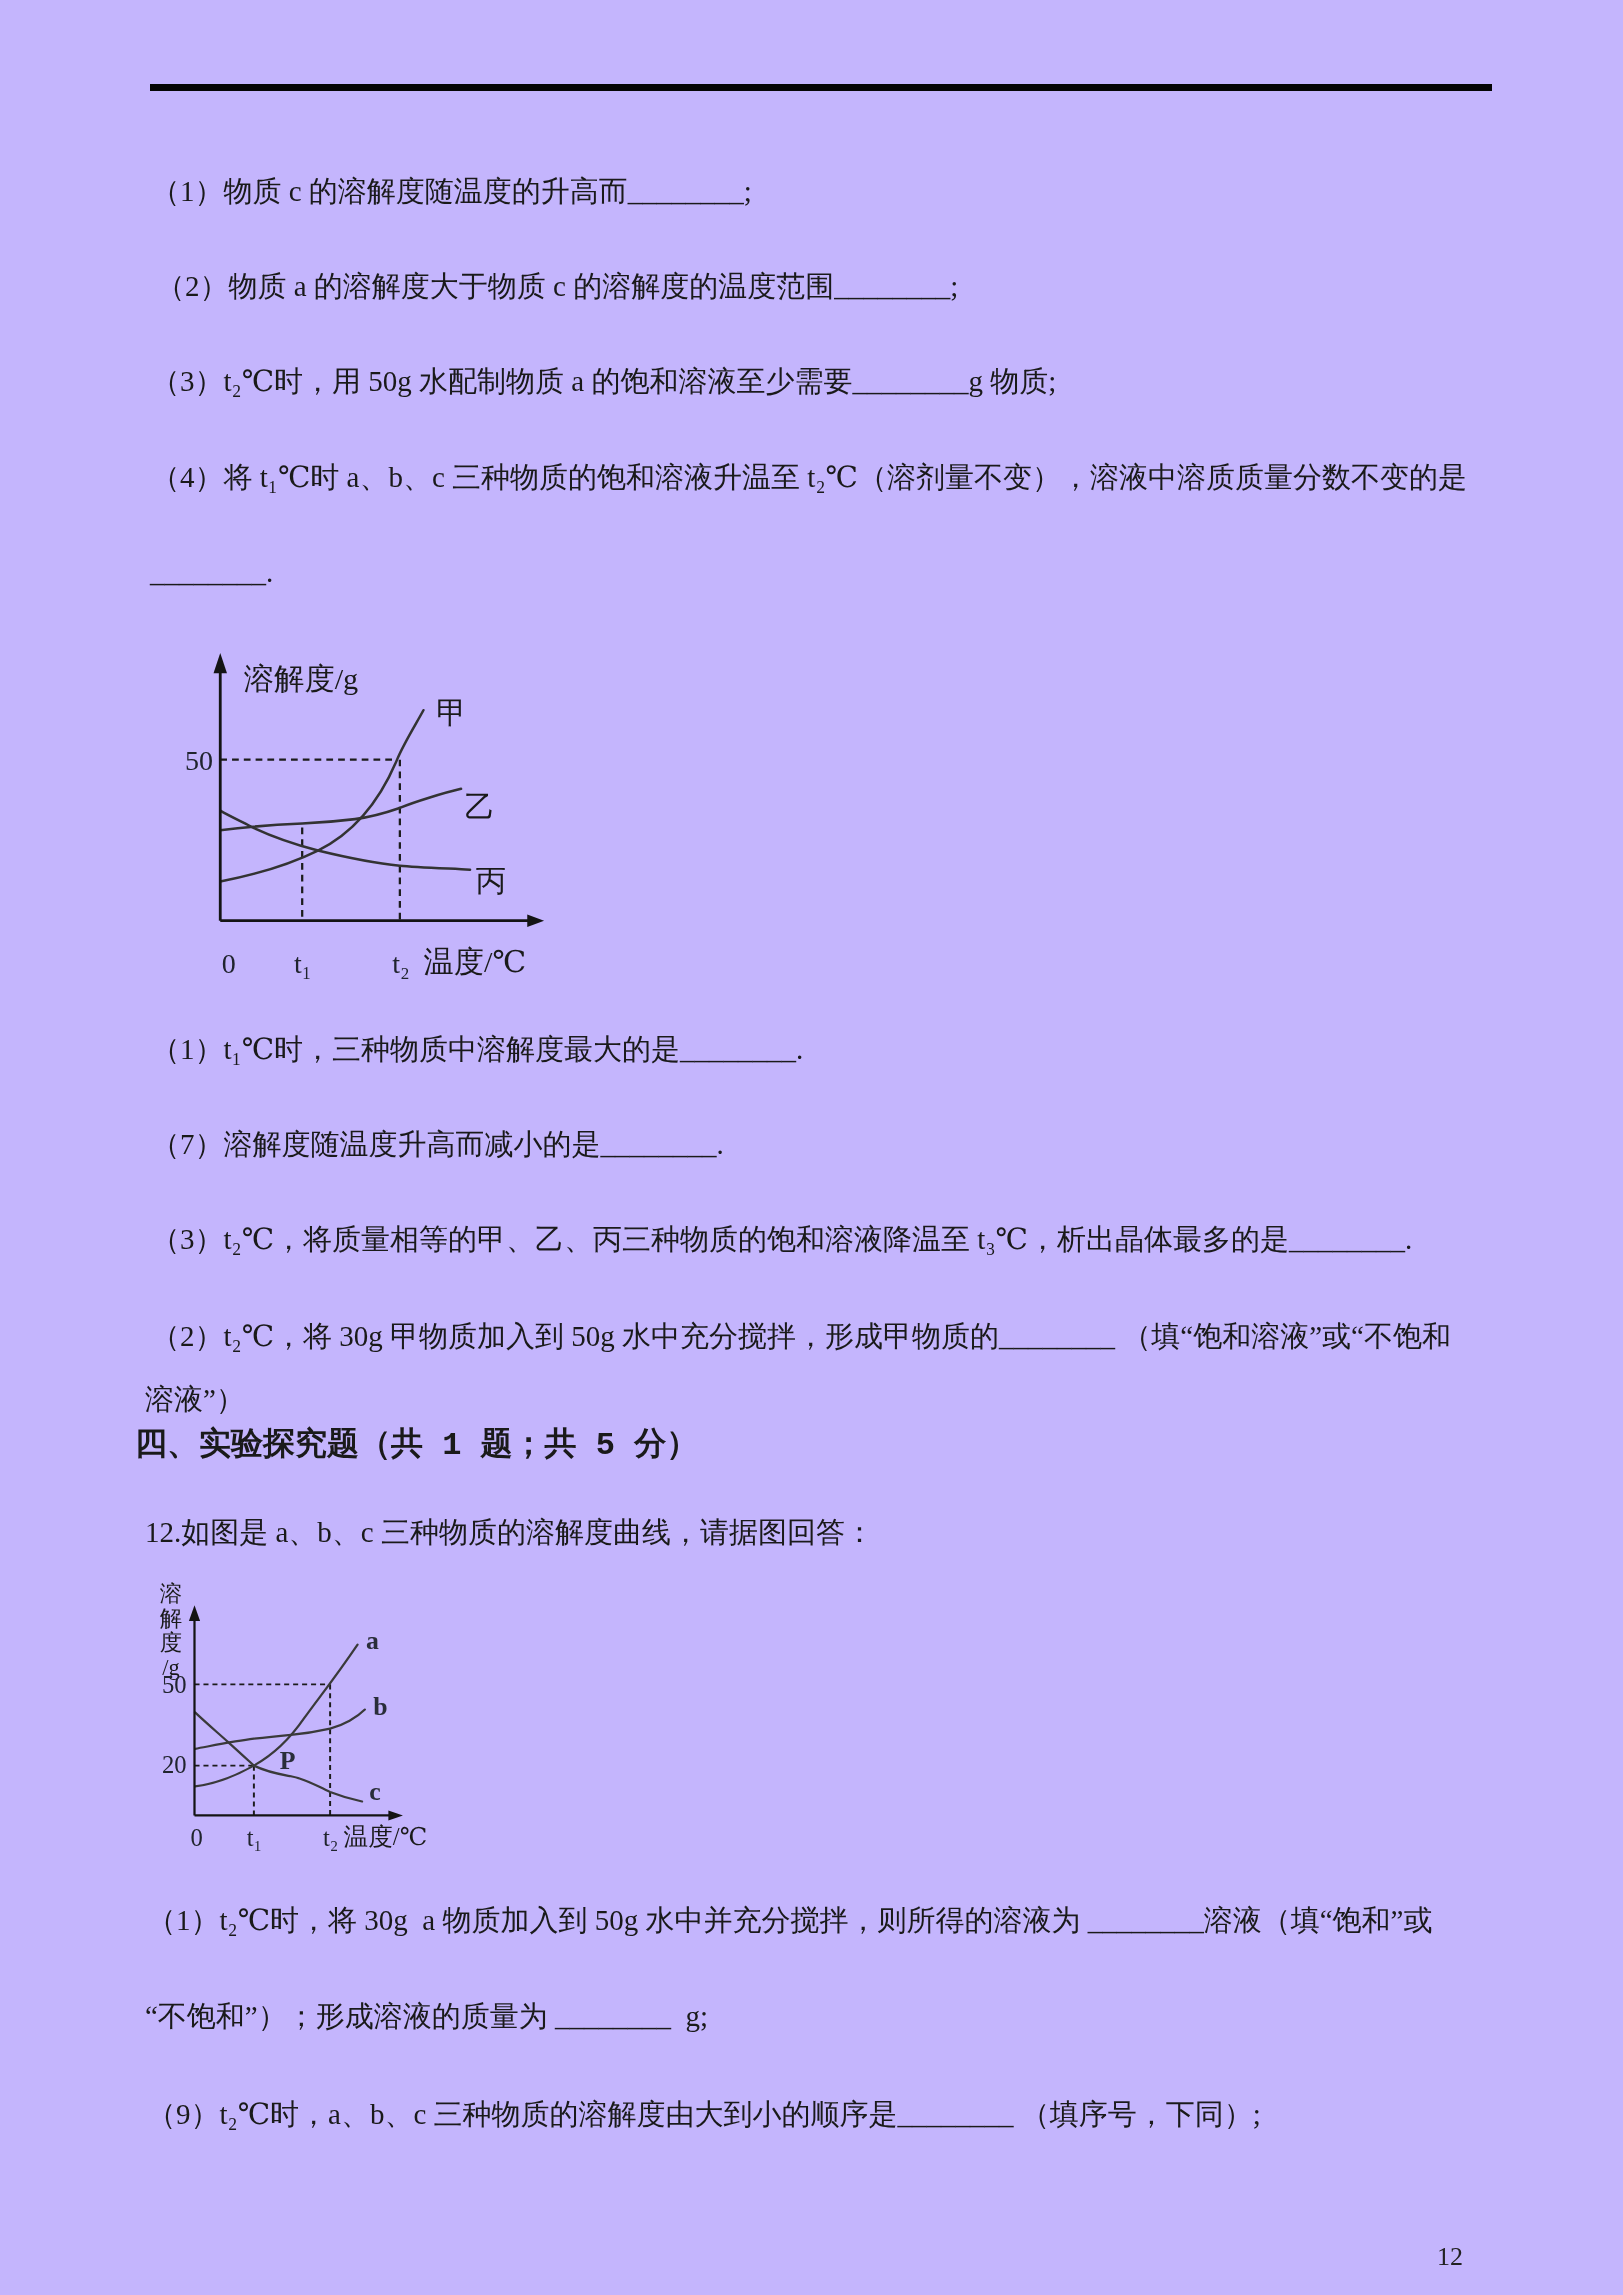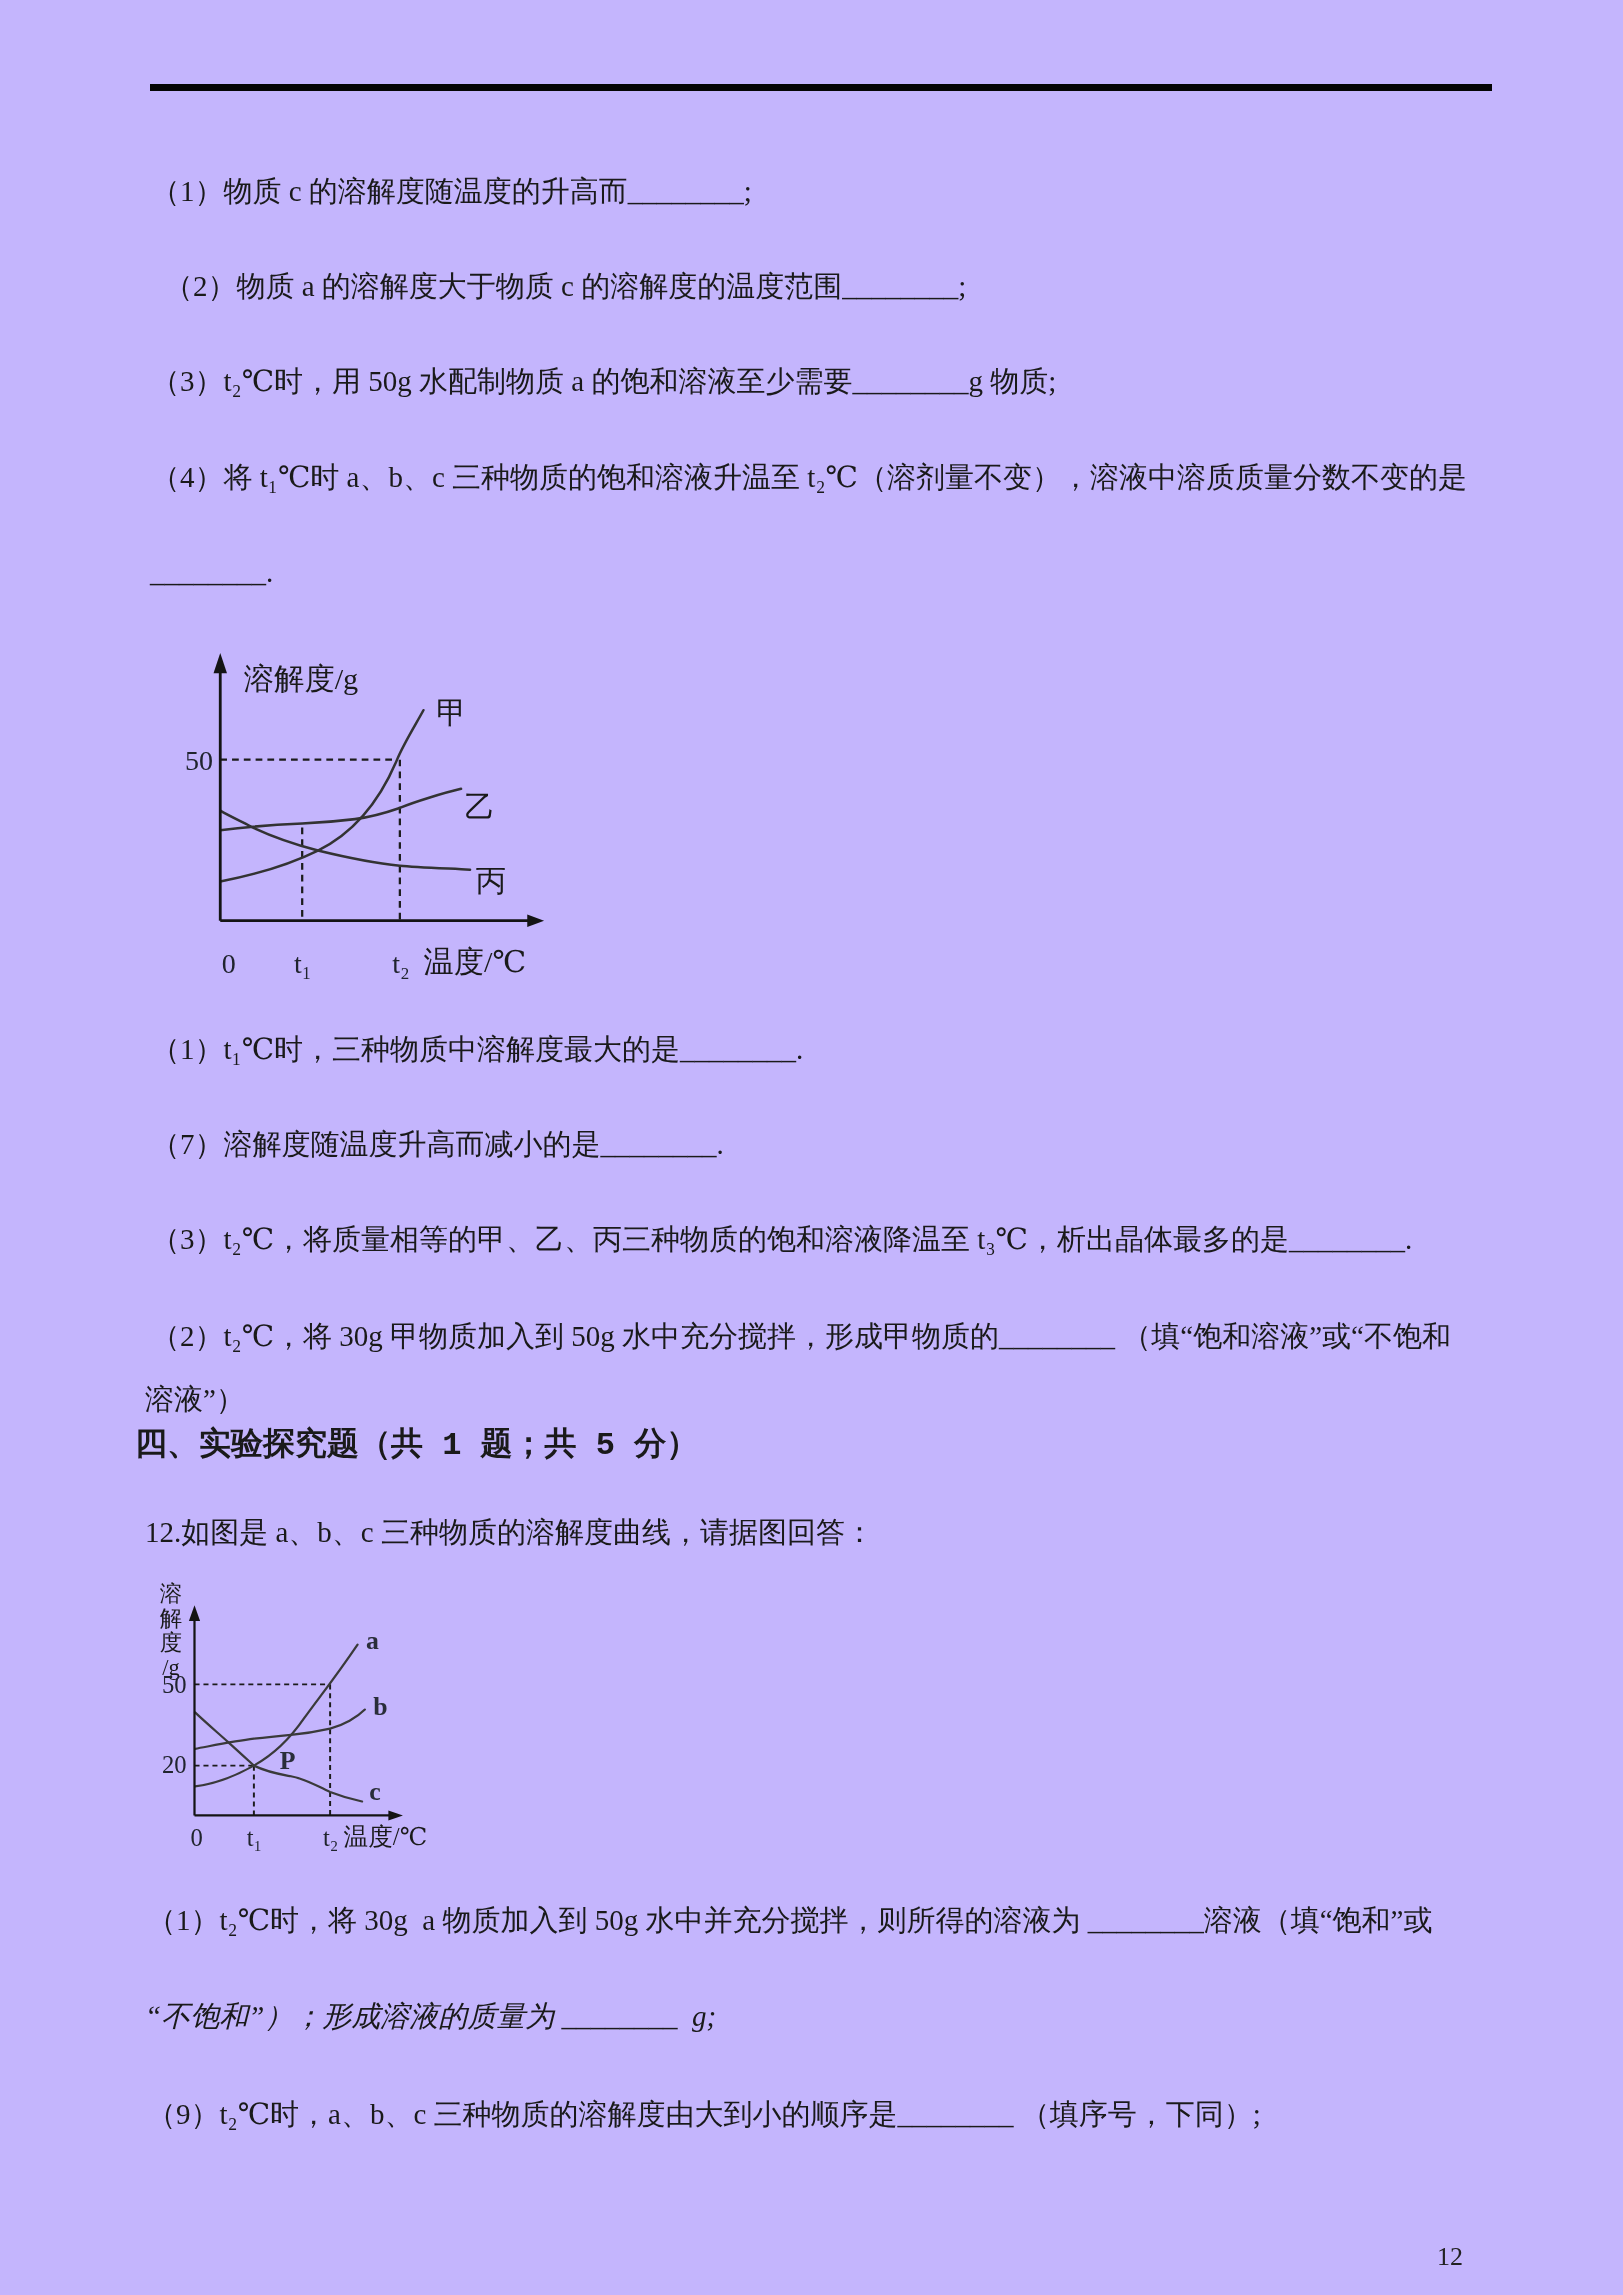--- a/index.html
+++ b/index.html
@@ -36,21 +36,21 @@
   .latin-lab{font-size:46px;font-weight:600;fill:#2a2e3a;}
 </style>
 </head>
 <body>
 
 <div class="page">
 
   <div class="rule" style="left:150px;top:84px;width:1342px;height:7.3px;"></div>
 
   <div class="line" style="left:151px;top:172px;">（1）物质 c 的溶解度随温度的升高而________;</div>
-  <div class="line" style="left:164px;top:267px;">（2）物质 a 的溶解度大于物质 c 的溶解度的温度范围________;</div>
+  <div class="line" style="left:156px;top:267px;">（2）物质 a 的溶解度大于物质 c 的溶解度的温度范围________;</div>
   <div class="line" style="left:151px;top:362px;">（3）t₂℃时，用 50g 水配制物质 a 的饱和溶液至少需要________g 物质;</div>
   <div class="line" style="left:151px;top:458px;">（4）将 t₁℃时 a、b、c 三种物质的饱和溶液升温至 t₂℃（溶剂量不变），溶液中溶质质量分数不变的是</div>
   <div class="line" style="left:150px;top:553px;">________.</div>
 
 
   <svg style="left:168px;top:644px;" width="393" height="348" viewBox="0 0 700 620">
 
     <line class="dash" x1="93" y1="206" x2="408" y2="206"></line>
     <line class="dash" x1="413" y1="206" x2="413" y2="493"></line>
     <line class="dash" x1="239" y1="327" x2="239" y2="493"></line>
@@ -113,19 +113,19 @@
     <text class="tick2" x="349" y="502" text-anchor="middle">t₂</text>
     <text style="font-size:44px;" x="372" y="500">温度/℃</text>
 
     <text class="latin-lab" x="412" y="150">a</text>
     <text class="latin-lab" x="425" y="268">b</text>
     <text class="latin-lab" x="418" y="420">c</text>
     <text class="latin-lab" x="258" y="364">P</text>
   </svg>
 
   <div class="line" style="left:147px;top:1901px;">（1）t₂℃时，将 30g  a 物质加入到 50g 水中并充分搅拌，则所得的溶液为 ________溶液（填“饱和”或</div>
-  <div class="line" style="left:145px;top:1997px;font-style:italic;">“不饱和”）；形成溶液的质量为 ________  g;</div>
+  <div class="line" style="left:145px;top:1997px;">“不饱和”）；形成溶液的质量为 ________  g;</div>
   <div class="line" style="left:147px;top:2095px;">（9）t₂℃时，a、b、c 三种物质的溶解度由大到小的顺序是________ （填序号，下同）;</div>
 
   <div class="pagenum" style="left:1437px;top:2218px;">12</div>
 
 </div>
 
 
 </body></html>

